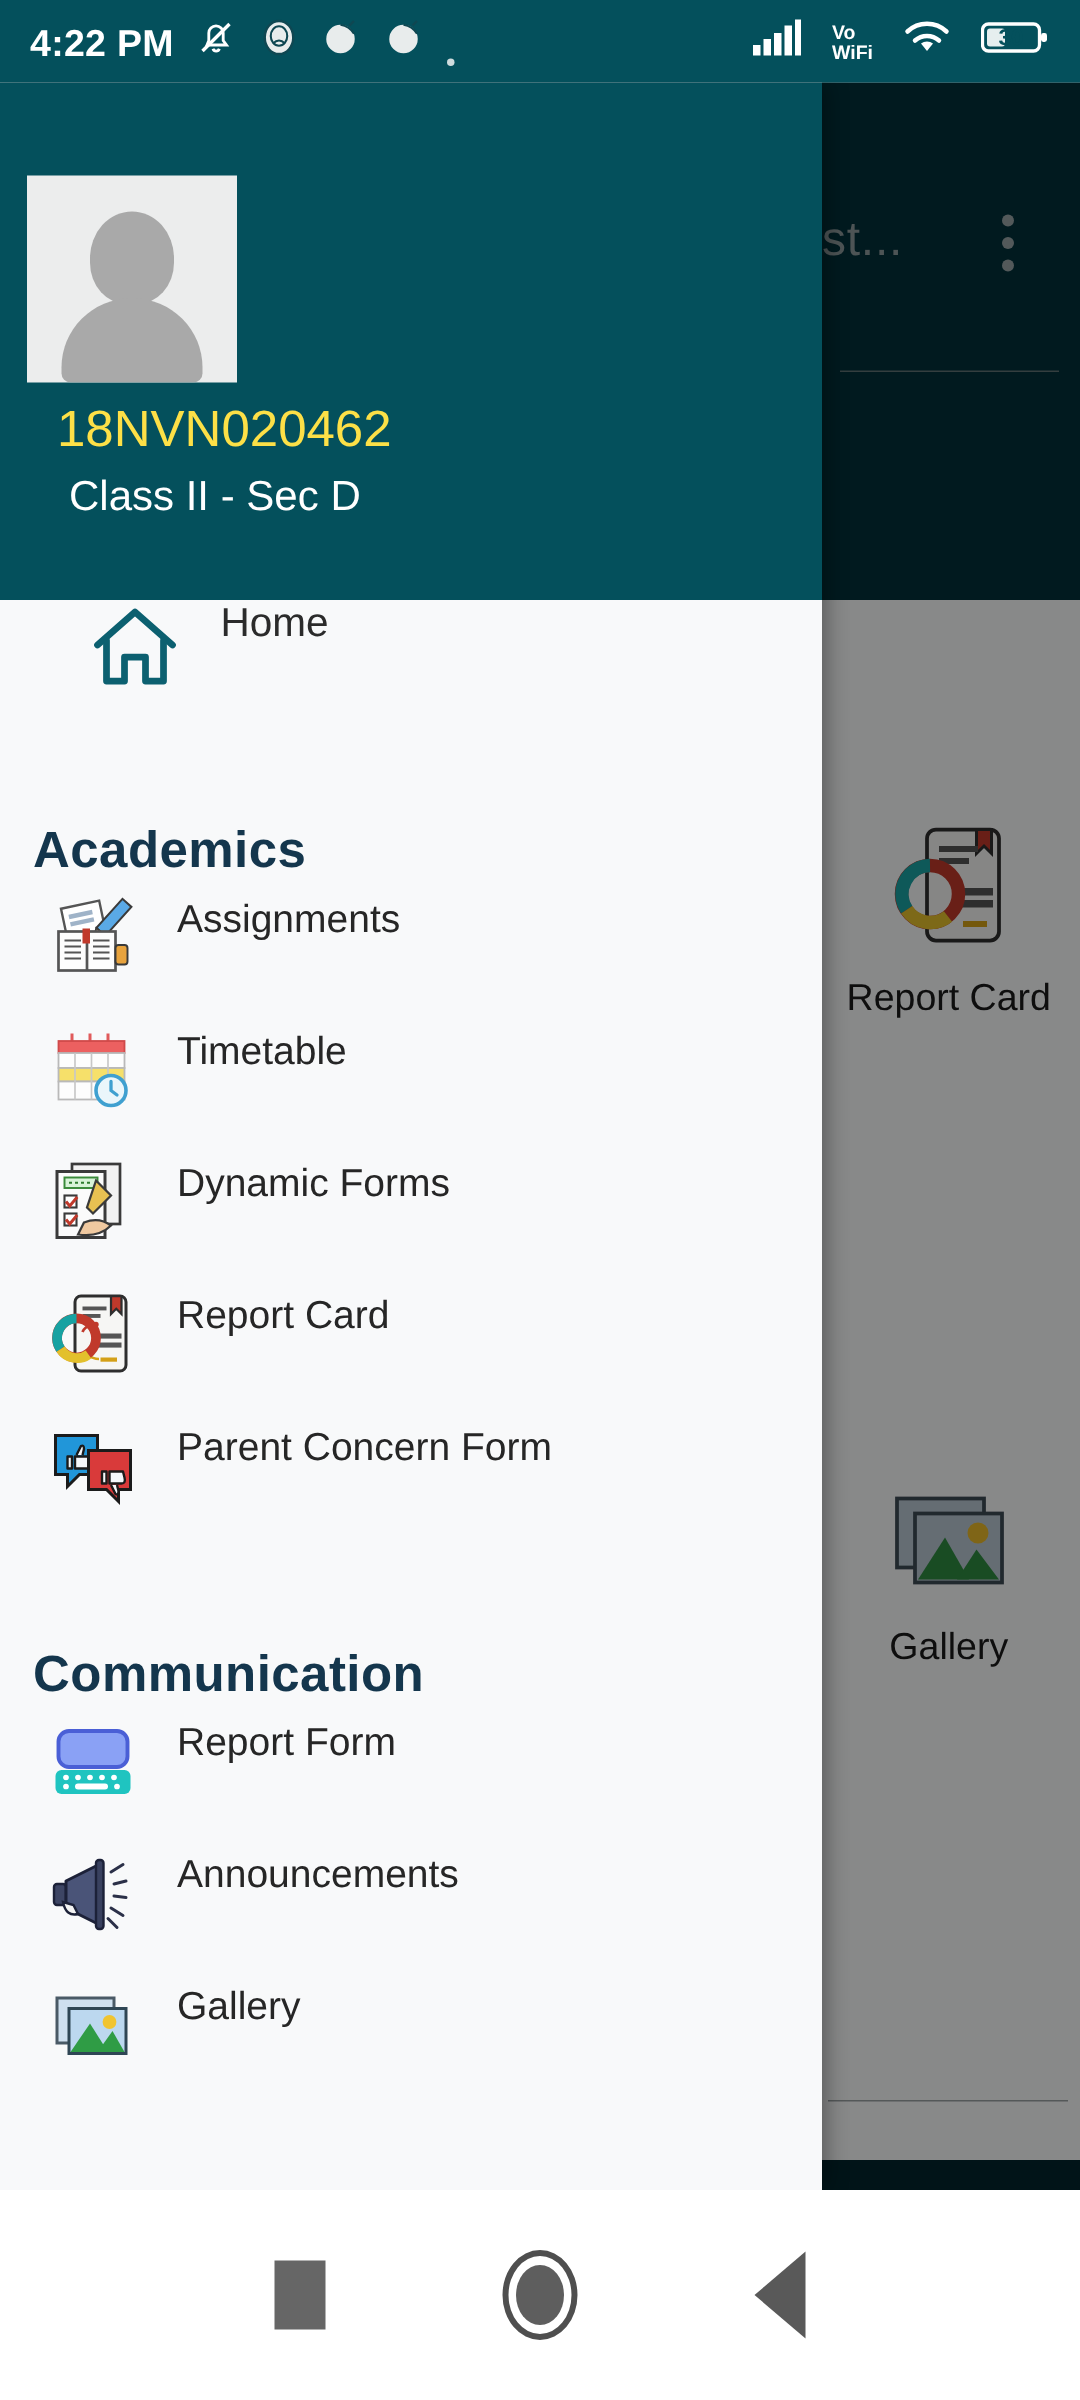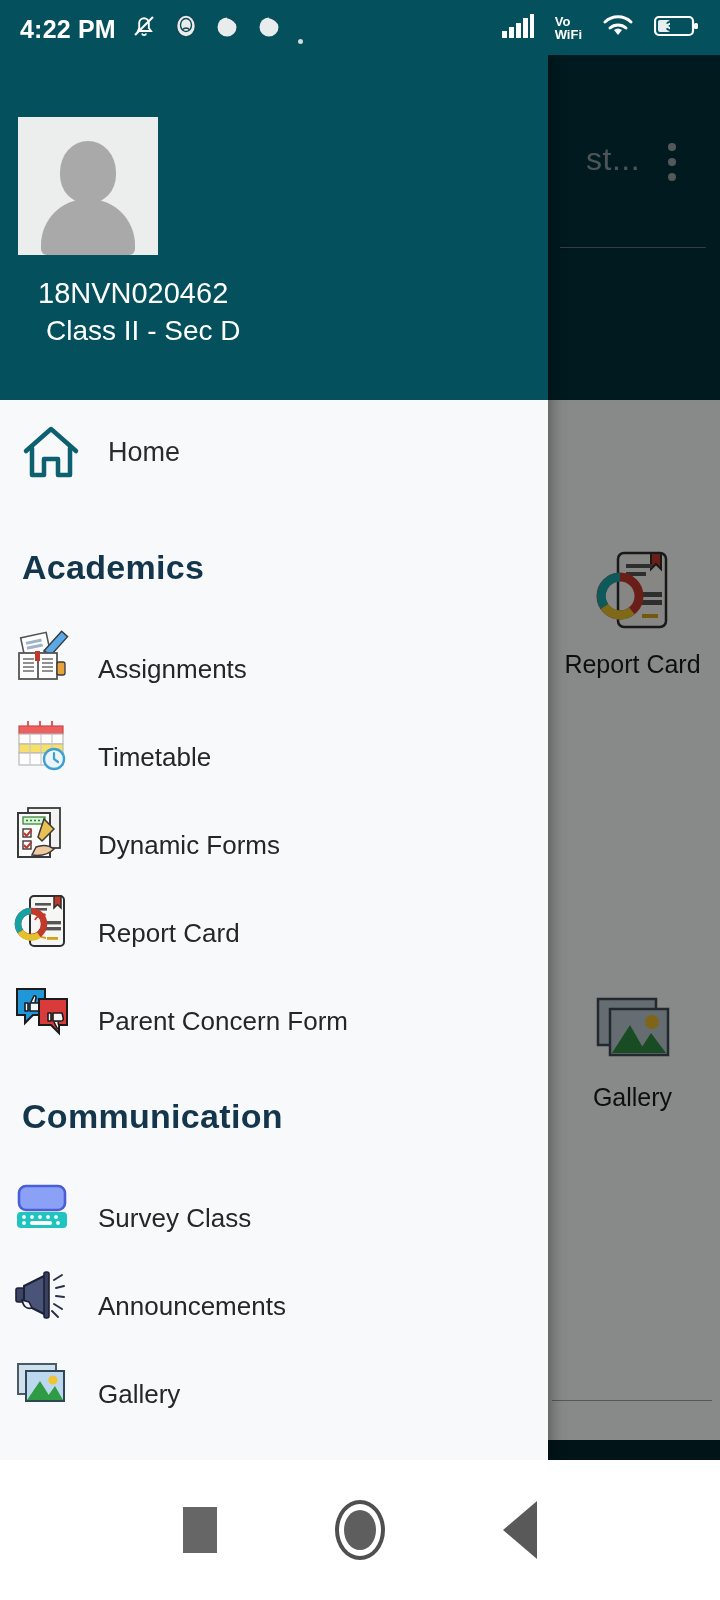--- a/index.html
+++ b/index.html
@@ -36,21 +36,21 @@
     width: 720px; height: 1405px;
     background: #f8f9fa;
   }
   .bg-appbar {
     position: absolute; top: 0; left: 0;
     width: 720px; height: 345px;
     background: #03303a;
   }
   .bg-title {
     position: absolute; left: 548px; top: 86px;
-    font-size: 32px; color: #8d9a9c; letter-spacing: .5px; margin-left: 38px;
+    font-size: 32px; color: #8d9a9c; letter-spacing: .5px;
   }
   .kebab {
     position: absolute; right: 44px; top: 88px;
     display: flex; flex-direction: column; gap: 7px; align-items: center;
   }
   .kebab i { width: 8px; height: 8px; border-radius: 50%; background: #97a3a5; display: block; }
   .bg-divider {
     position: absolute; left: 560px; top: 192px;
     width: 146px; height: 1px; background: #5f7174;
   }
@@ -113,34 +113,35 @@
     position: absolute; bottom: 0; left: 50%; transform: translateX(-50%);
     width: 94px; height: 56px;
     border-radius: 46px 46px 6px 6px;
     background: #a9a9a9;
   }
   .stud-name {
     position: absolute; left: 196px; top: 110px;
     font-size: 31px; color: #ffffff; letter-spacing: .6px;
   }
   .stud-id {
-    position: absolute; left: 38px; top: 222px;
-    font-size: 29px; color: #ffffff;
+    position: absolute; left: 38px; top: 212px;
+    font-size: 34px; color: #fde047;
   }
   .stud-class {
     position: absolute; left: 46px; top: 260px;
     font-size: 28px; color: #ffffff;
   }
 
   .drawer-body { padding: 0; }
 
   .nav-row {
-    display: flex; align-items: center;
+    display: flex; align-items: flex-start;
     height: 100px;
-    padding-left: 20px;
+    padding-left: 35px;
+    margin-left: 24px;
   }
   .nav-row .ic {
     width: 62px; height: 62px;
     display: flex; align-items: center; justify-content: center;
     flex: none;
   }
   .nav-row .lbl {
     font-size: 27px; color: #2b2b2b;
     margin-left: 26px;
   }
@@ -149,23 +150,23 @@
 
   .section-title {
     font-size: 34px; font-weight: bold; color: #14364d;
     padding: 30px 0 10px 22px;
     letter-spacing: .3px;
   }
   .sec-academics { margin-top: 14px; }
   .sec-comm { margin-top: 30px; }
 
   .item-row {
-    display: flex; align-items: flex-end;
+    display: flex; align-items: flex-start;
     height: 88px;
-    padding-left: 14px;
+    padding-left: 34px;
   }
   .item-row .ic {
     width: 56px; height: 56px; flex: none;
     display: flex; align-items: center; justify-content: center;
   }
   .item-row .lbl {
     font-size: 26px; color: #262626;
     margin-left: 28px;
   }
 
@@ -404,21 +405,21 @@
                 <circle cx="18" cy="39" r="1.9"></circle>
                 <circle cx="26" cy="39" r="1.9"></circle>
               <circle cx="34" cy="39" r="1.9"></circle>
                 <circle cx="42" cy="39" r="1.9"></circle>
               <circle cx="10" cy="45" r="1.9"></circle>
                 <circle cx="44" cy="45" r="1.9"></circle>
               <rect x="16" y="43" width="22" height="4" rx="2"></rect>
             </g>
           </svg>
         </span>
-        <span class="lbl">Survey Class</span>
+        <span class="lbl">Report Form</span>
       </div>
 
       <div class="item-row">
         <span class="ic">
           <svg width="56" height="56" viewBox="0 0 56 56">
             <rect x="2" y="22" width="8" height="14" rx="2" fill="#3d4564" stroke="#1c2138" stroke-width="1.6"></rect>
             <path d="M10 20 L34 8 v42 L10 38 z" fill="#4a5478" stroke="#1c2138" stroke-width="2" stroke-linejoin="round"></path>
             <rect x="30" y="6" width="5" height="46" rx="2" fill="#39415f" stroke="#1c2138" stroke-width="1.6"></rect>
             <path d="M8 34 q2 10 10 8 l-3 -6 z" fill="#f3f3f3" stroke="#1c2138" stroke-width="1.6"></path>
             <g stroke="#2b3048" stroke-width="2" stroke-linecap="round">

